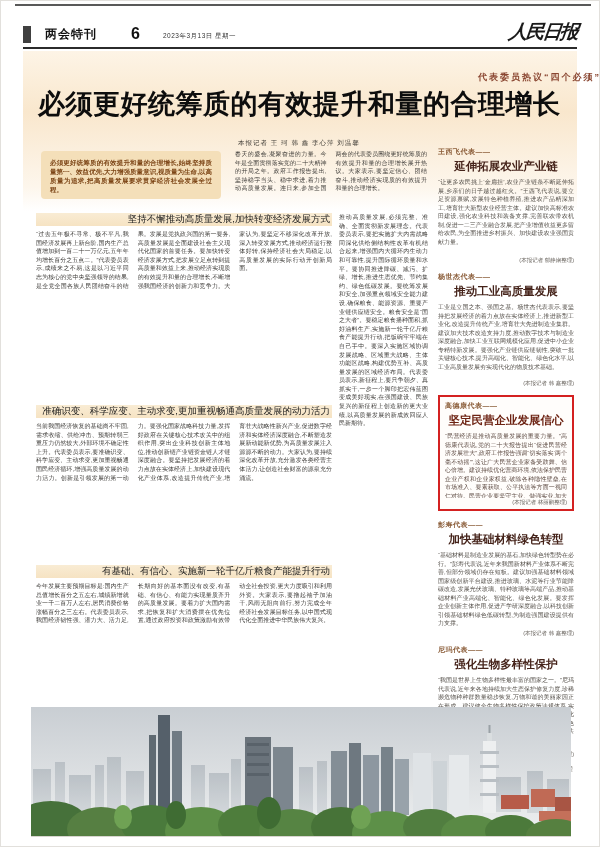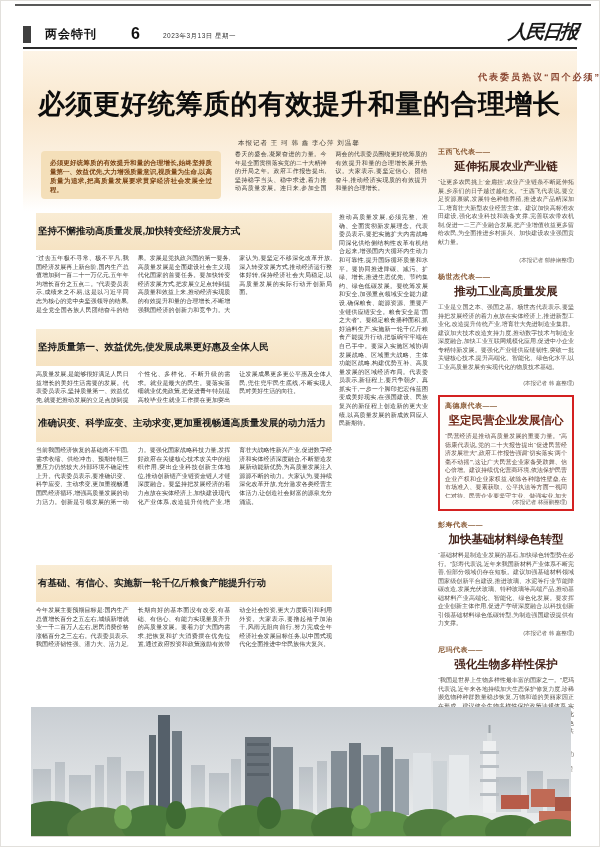--- a/index.html
+++ b/index.html
@@ -30,22 +30,22 @@
   .byline { position:absolute; top:138px; left:237px; width:190px; font-size:6.5px; color:#44403a;
             letter-spacing:1px; }
 
   .intro-box { position:absolute; top:150px; left:40px; width:180px; height:48px; background:#f4dfb9;
                border-radius:4px; padding:7px 9px; font-size:6.5px; line-height:9px; color:#7c4516;
                font-weight:bold; text-align:justify; overflow:hidden; }
   .lead { position:absolute; top:149px; left:234px; width:192px; height:58px; column-count:2; column-gap:9px;
           font-size:6px; line-height:8.6px; color:#3c3a37; text-align:justify; overflow:hidden; }
 
   .section { position:absolute; left:35px; width:296px; }
-  .sec-head { background:linear-gradient(180deg,#f9ecd4,#f6e3c3); font-size:9.5px; font-weight:bold;
-              color:#1c1c1c; text-align:left; padding:12px 2px; white-space:nowrap; }
+  .sec-head { background:linear-gradient(180deg,#f9ecd4,#f6e3c3); font-size:9.5px; font-weight:normal;
+              color:#1c1c1c; text-align:right; padding:0 2px; white-space:nowrap; }
   .sec-body { margin-top:4px; column-count:3; column-gap:9px; font-size:6px; line-height:8.6px;
               color:#3c3a37; text-align:justify; overflow:hidden; }
   .sec1 { top:212px; } .sec1 .sec-body { height:94px; }
   .sec2 { top:328px; } .sec2 .sec-body { height:70px; }
   .sec3 { top:404px; } .sec3 .sec-body { height:122px; }
   .sec4 { top:564px; } .sec4 .sec-body { height:104px; }
 
   .side-col { position:absolute; left:338px; top:212px; width:89px; height:478px; font-size:6px;
               line-height:8.6px; color:#3c3a37; text-align:justify; overflow:hidden; }
 
@@ -89,24 +89,20 @@
   <div class="kicker">代表委员热议“四个必须”</div>
   <div class="headline">必须更好统筹质的有效提升和量的合理增长</div>
   <div class="byline">本报记者 王 珂 韩 鑫 李心萍 刘温馨</div>
 
   <div class="intro-box">必须更好统筹质的有效提升和量的合理增长,始终坚持质量第一、效益优先,大力增强质量意识,视质量为生命,以高质量为追求,把高质量发展要求贯穿经济社会发展全过程。</div>
   <div class="lead">春天的盛会,凝聚奋进的力量。今年是全面贯彻落实党的二十大精神的开局之年。政府工作报告提出,坚持稳字当头、稳中求进,着力推动高质量发展。连日来,参加全国两会的代表委员围绕更好统筹质的有效提升和量的合理增长展开热议。大家表示,要坚定信心、团结奋斗,推动经济实现质的有效提升和量的合理增长。</div>
 
   <div class="section sec1">
     <div class="sec-head">坚持不懈推动高质量发展,加快转变经济发展方式</div>
     <div class="sec-body">“过去五年极不寻常、极不平凡,我国经济发展再上新台阶,国内生产总值增加到一百二十一万亿元,五年年均增长百分之五点二。”代表委员表示,成绩来之不易,这是以习近平同志为核心的党中央坚强领导的结果,是全党全国各族人民团结奋斗的结果。发展是党执政兴国的第一要务,高质量发展是全面建设社会主义现代化国家的首要任务。要加快转变经济发展方式,把发展立足点转到提高质量和效益上来,推动经济实现质的有效提升和量的合理增长,不断增强我国经济的创新力和竞争力。大家认为,要坚定不移深化改革开放,深入转变发展方式,推动经济运行整体好转,保持经济社会大局稳定,以高质量发展的实际行动开创新局面。</div>
-  </div>
-  <div class="section sec2">
-    <div class="sec-head">坚持质量第一、效益优先,使发展成果更好惠及全体人民</div>
-    <div class="sec-body">高质量发展,是能够很好满足人民日益增长的美好生活需要的发展。代表委员表示,坚持质量第一、效益优先,就要把推动发展的立足点放到提高质量和效益上,更好满足人民群众个性化、多样化、不断升级的需求。就业是最大的民生。要落实落细就业优先政策,把促进青年特别是高校毕业生就业工作摆在更加突出的位置,多渠道增加城乡居民收入,让发展成果更多更公平惠及全体人民,兜住兜牢民生底线,不断实现人民对美好生活的向往。</div>
   </div>
   <div class="section sec3">
     <div class="sec-head">准确识变、科学应变、主动求变,更加重视畅通高质量发展的动力活力</div>
     <div class="sec-body">当前我国经济恢复的基础尚不牢固,需求收缩、供给冲击、预期转弱三重压力仍然较大,外部环境不确定性上升。代表委员表示,要准确识变、科学应变、主动求变,更加重视畅通国民经济循环,增强高质量发展的动力活力。创新是引领发展的第一动力。要强化国家战略科技力量,发挥好政府在关键核心技术攻关中的组织作用,突出企业科技创新主体地位,推动创新链产业链资金链人才链深度融合。要坚持把发展经济的着力点放在实体经济上,加快建设现代化产业体系,改造提升传统产业,培育壮大战略性新兴产业,促进数字经济和实体经济深度融合,不断塑造发展新动能新优势,为高质量发展注入源源不断的动力。大家认为,要持续深化改革开放,充分激发各类经营主体活力,让创造社会财富的源泉充分涌流。</div>
   </div>
   <div class="section sec4">
     <div class="sec-head">有基础、有信心、实施新一轮千亿斤粮食产能提升行动</div>
     <div class="sec-body">今年发展主要预期目标是:国内生产总值增长百分之五左右,城镇新增就业一千二百万人左右,居民消费价格涨幅百分之三左右。代表委员表示,我国经济韧性强、潜力大、活力足,长期向好的基本面没有改变,有基础、有信心、有能力实现量质齐升的高质量发展。要着力扩大国内需求,把恢复和扩大消费摆在优先位置,通过政府投资和政策激励有效带动全社会投资,更大力度吸引和利用外资。大家表示,要撸起袖子加油干,风雨无阻向前行,努力完成全年经济社会发展目标任务,以中国式现代化全面推进中华民族伟大复兴。</div>
   </div>
 

